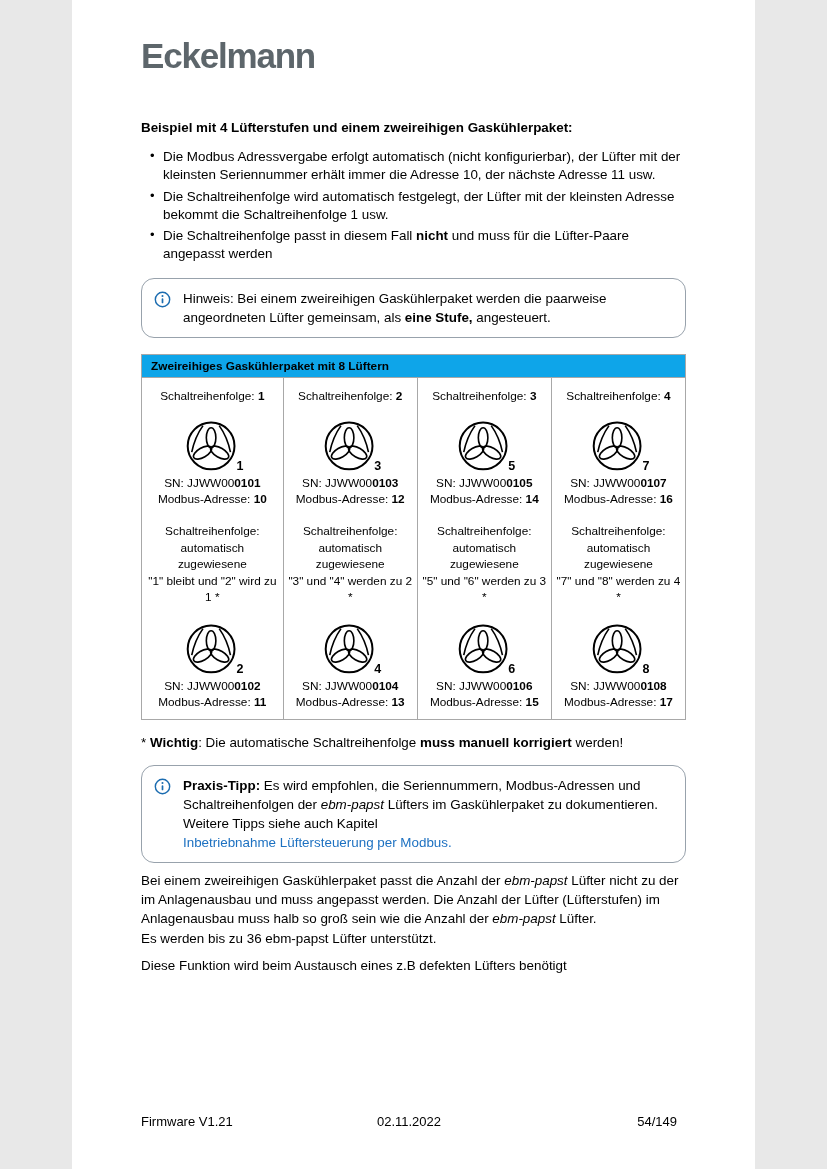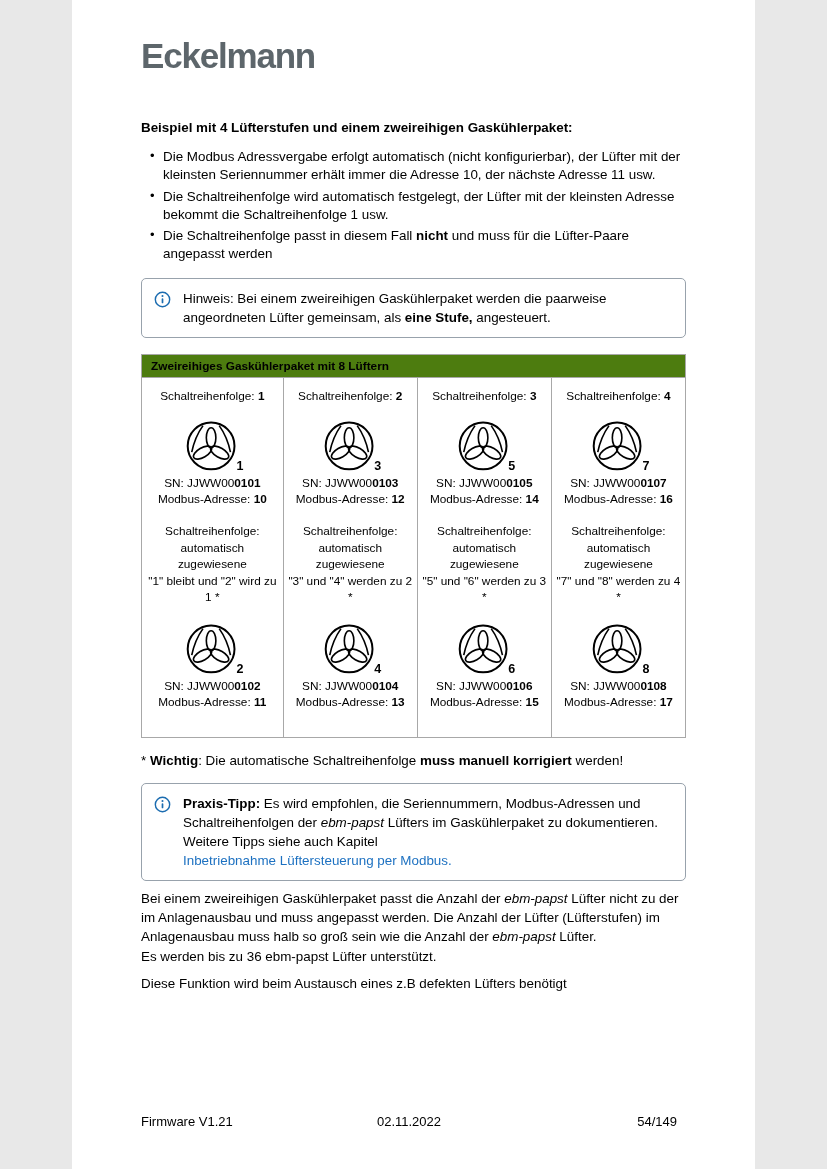--- a/index.html
+++ b/index.html
@@ -13,34 +13,34 @@
     margin-top:38px;font-size:35px;font-weight:bold;color:#5d666b;
     letter-spacing:-1.2px;line-height:1;
   }
   .heading{margin-top:46px;font-size:13.4px;font-weight:bold;line-height:1.35;}
   .bullets{margin:11px 0 0 0;padding:0;list-style:none;font-size:13.4px;line-height:1.36;}
   .bullets li{position:relative;padding-left:22px;margin-bottom:3px;}
   .bullets li .dot{position:absolute;left:9px;top:-1px;font-size:13px;}
   b.inl{font-weight:bold;}
   i.inl{font-style:italic;}
   .note-box{
-    margin-top:15px;border:1px solid #98a2ac;border-radius:5px;
+    margin-top:15px;border:1px solid #98a2ac;border-radius:13px;
     padding:10px 14px 10px 12px;display:flex;align-items:flex-start;gap:12px;
     font-size:13.4px;line-height:1.42;background:#fff;
   }
   .info-icon{flex:0 0 auto;margin-top:2px;}
   
   table.fan-table{
     margin-top:16px;width:100%;border-collapse:collapse;font-size:11.8px;
   }
   table.fan-table td,table.fan-table th{border:1px solid #a8a8a8;}
-  .t-title{background:#4d7c0f;font-weight:bold;text-align:left;padding:4px 9px;font-size:11.8px;}
+  .t-title{background:#0ea5e9;font-weight:bold;text-align:left;padding:4px 9px;font-size:11.8px;}
   .t-head{background:#f1f1f1;font-weight:bold;text-align:left;vertical-align:top;
     padding:5px 9px;line-height:1.45;width:25%;font-size:11.8px;}
-  .t-cell{vertical-align:top;text-align:center;padding:11px 4px 27px 4px;line-height:1.3;}
+  .t-cell{vertical-align:top;text-align:center;padding:11px 4px 9px 4px;line-height:1.3;}
   .sr-line{margin-bottom:13px;}
   .fan-wrap{position:relative;display:inline-block;width:54px;height:54px;margin-bottom:1px;}
   .fan-num{position:absolute;right:-4px;bottom:-2px;font-weight:bold;font-size:12.5px;}
   .sn-line,.mb-line{line-height:1.32;}
   .mid-block{margin:16px 0 15px 0;line-height:1.4;}
   .wichtig{margin-top:15px;font-size:13.4px;}
   .link{color:#1d71c1;text-decoration:none;cursor:pointer;}
   .sec-heading{font-size:13.4px;font-weight:bold;}
   .sec3-heading{margin-top:40px;}
   .sec4-heading{margin-top:32px;}

